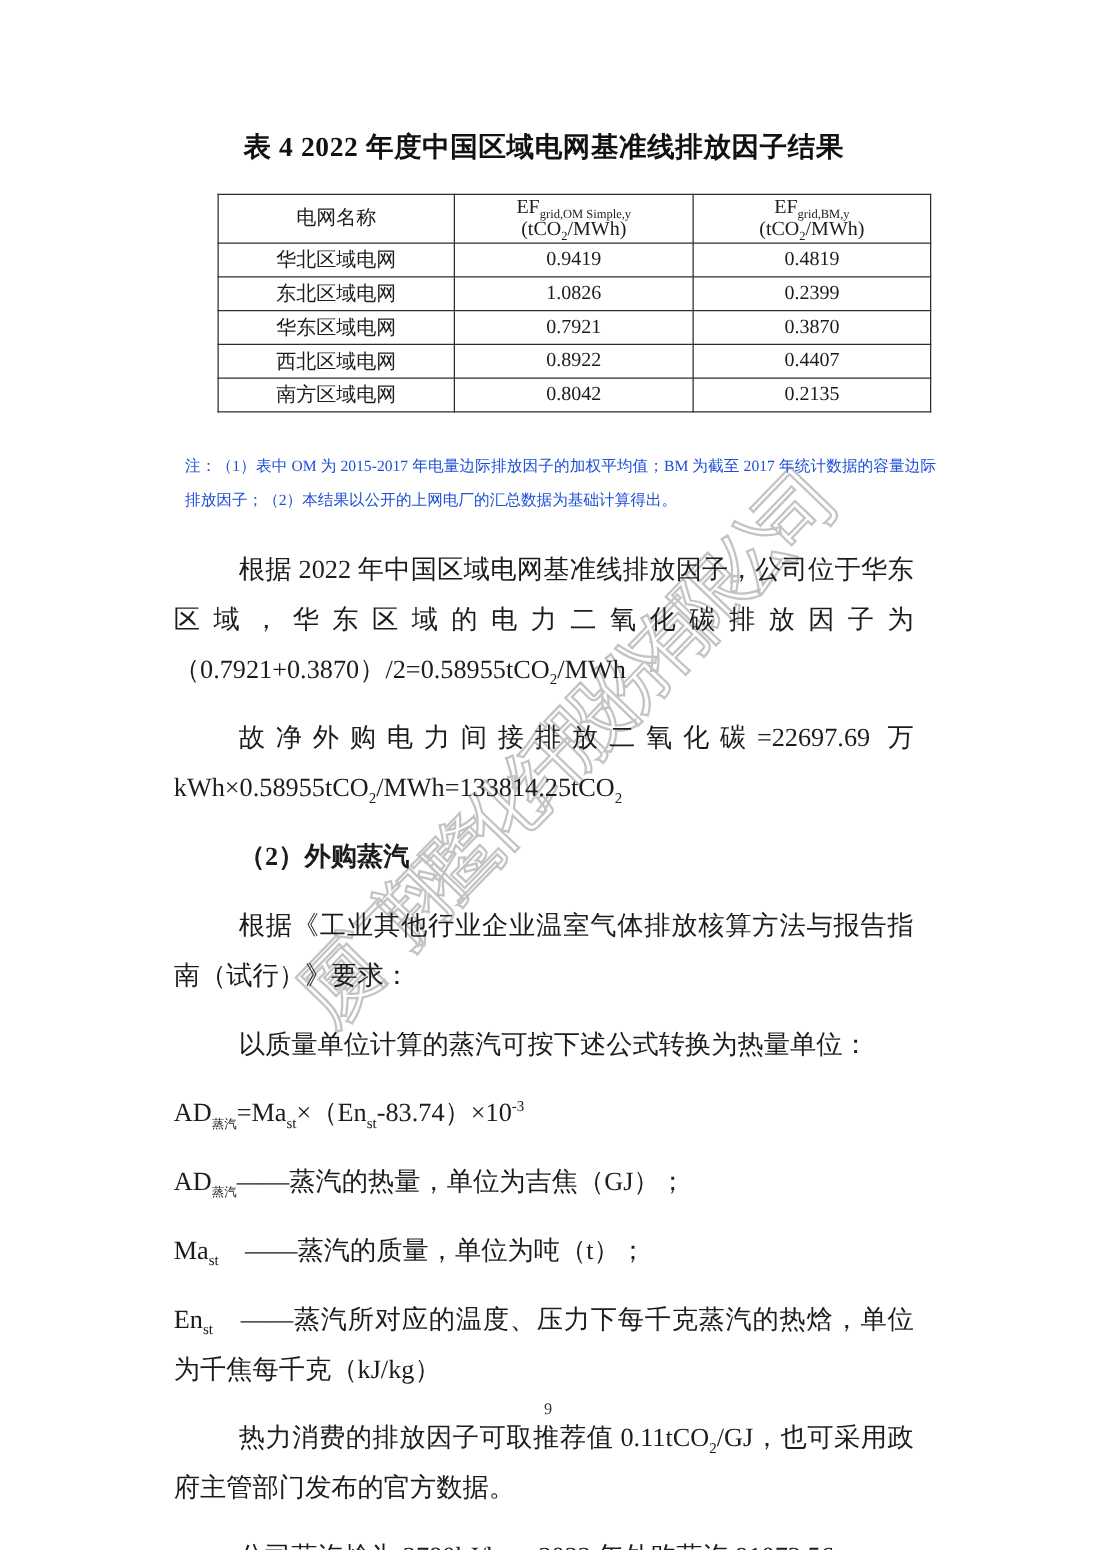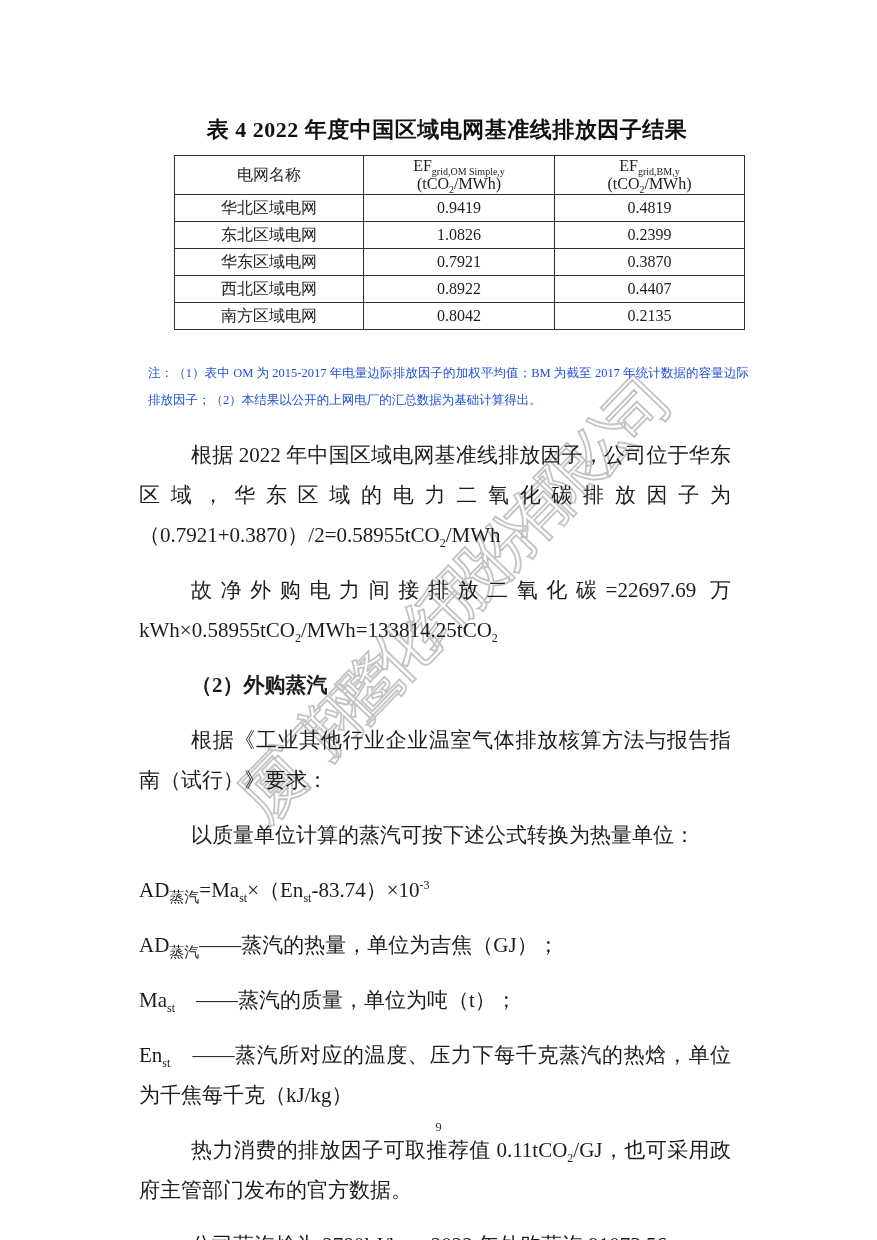--- a/index.html
+++ b/index.html
@@ -32,21 +32,21 @@
     -webkit-text-stroke: 1.8px #c3c3c3;
     pointer-events: none;
     z-index: 0;
   }
 
   .title {
     position: absolute;
     top: 103px;
     left: 124px;
     width: 622px;
-    margin: 12px;
+    margin: 0;
     text-align: center;
     font-size: 22px;
     font-weight: 700;
     color: #111;
     letter-spacing: 0.5px;
     z-index: 1;
   }
 
   .ef-table {
     position: absolute;
@@ -90,21 +90,21 @@
     width: 622px;
     font-size: 21px;
     line-height: 40px;
     text-align: justify;
     z-index: 1;
   }
   .body p { margin: 15px; }
   .ind { text-indent: 52px; }
   .bold { font-weight: 700; }
   .body sub { font-size: 12px; line-height: 0; }
-  .body sub.cjk { font-size: 15px; }
+  .body sub.cjk { font-size: 10px; }
   .body sup { font-size: 12px; line-height: 0; }
 
   .page-number {
     position: absolute;
     top: 1119px;
     left: 0;
     width: 877px;
     text-align: center;
     font-size: 13px;
     color: #333;

